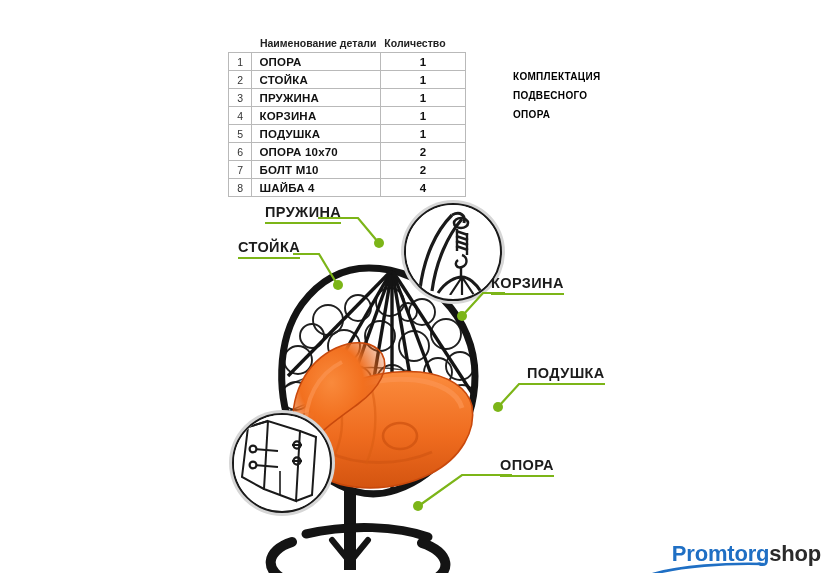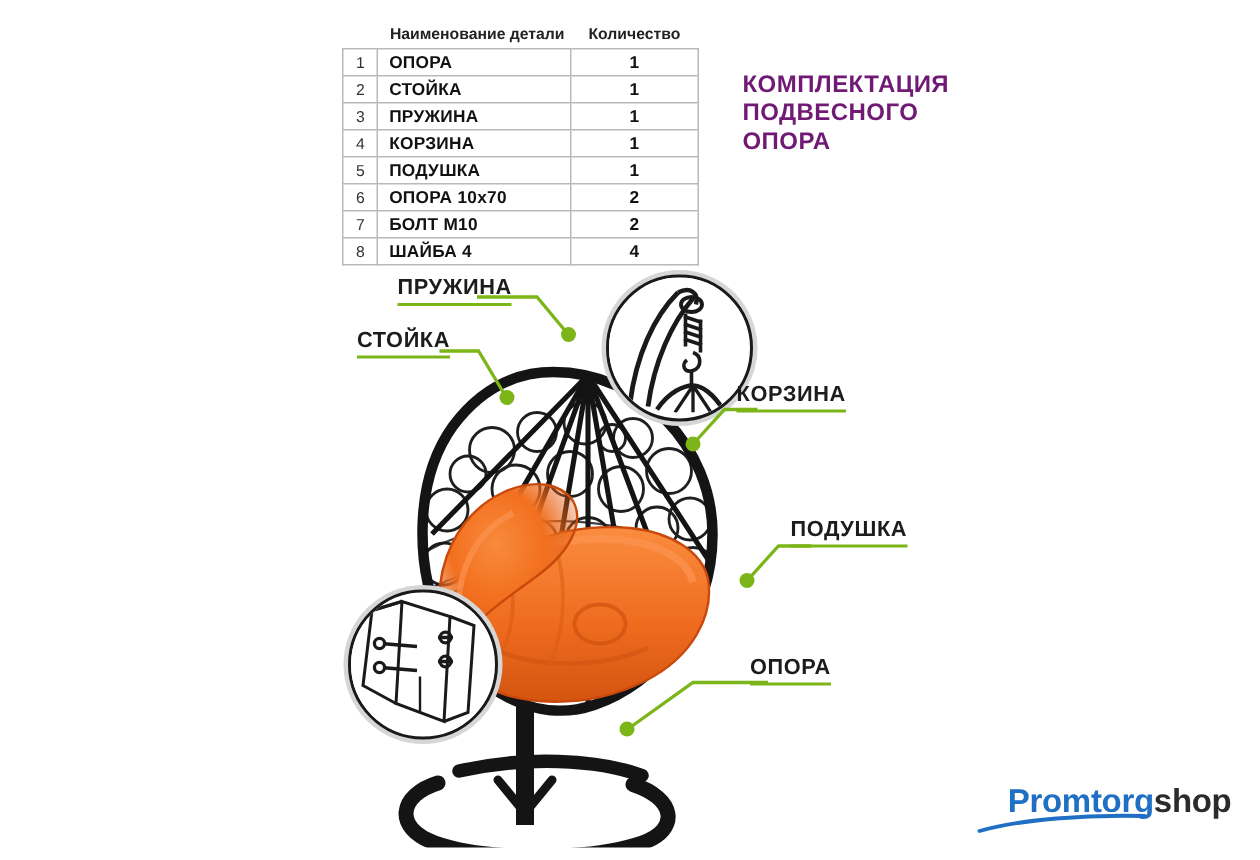--- a/index.html
+++ b/index.html
@@ -12,20 +12,21 @@
     height: 573px;
     position: relative;
     overflow: hidden;
     font-family: "Liberation Sans", sans-serif;
     color: #1a1a1a;
   }
   .stage {
     position: absolute;
     inset: 0;
     background: #ffffff;
+    margin-top: 20px;
   }
 
   
   .parts-table {
     position: absolute;
     left: 228px;
     top: 16px;
     width: 238px;
     border-collapse: collapse;
     font-size: 11.5px;
@@ -34,21 +35,21 @@
     font-weight: 600;
     font-size: 10.5px;
     color: #222;
     padding: 1px 4px 3px 4px;
     border: none;
     background: #fff;
     white-space: nowrap;
   }
   .parts-table th.th-idx { width: 16px; }
   .parts-table th.th-name { text-align: left; padding-left: 8px; }
-  .parts-table th.th-qty  { text-align: center; width: 78px; }
+  .parts-table th.th-qty  { text-align: left; width: 78px; }
 
   .parts-table td {
     border: 1px solid #b9b9b9;
     padding: 1px 3px;
     height: 15px;
     line-height: 14px;
     background: #fff;
   }
   .parts-table td.idx {
     width: 16px;
@@ -69,28 +70,28 @@
     width: 78px;
     text-align: center;
     font-weight: 700;
     font-size: 11.5px;
     color: #111;
   }
 
   
   .kit-heading {
     position: absolute;
-    left: 495px;
+    left: 513px;
     top: 47px;
     width: 160px;
-    font-size: 16px;
+    font-size: 10px;
     font-weight: 700;
     line-height: 19px;
     letter-spacing: .3px;
-    color: #701a75;
+    color: #000000;
   }
   .kit-heading span { display: block; }
 
   
   .callout {
     position: absolute;
     font-size: 14.5px;
     font-weight: 700;
     letter-spacing: .4px;
     color: #1c1c1c;

